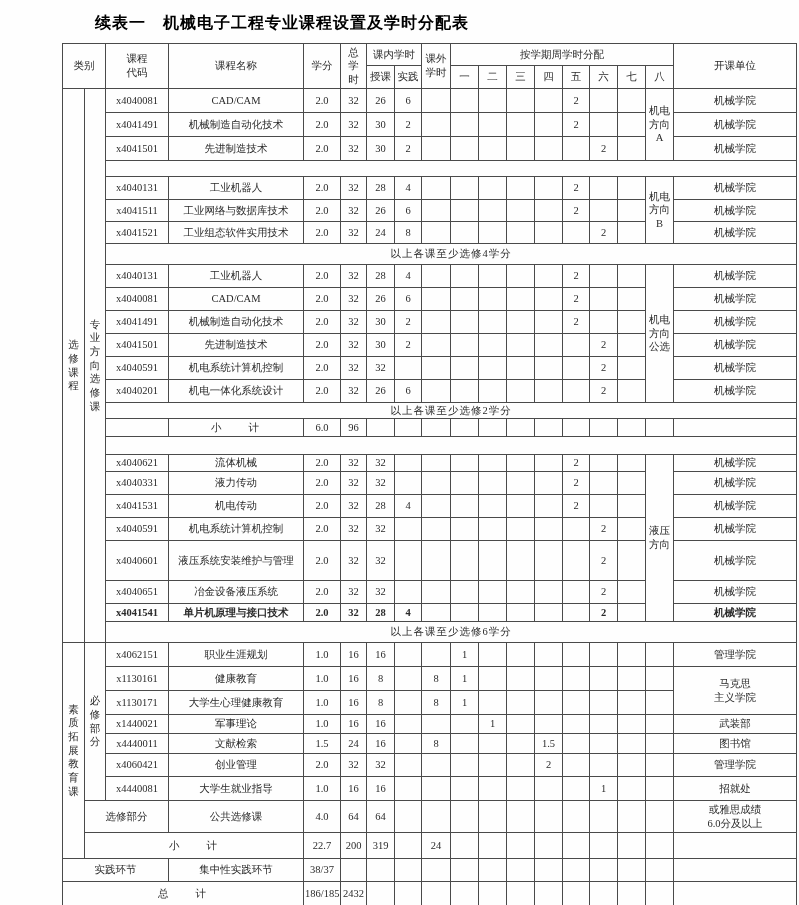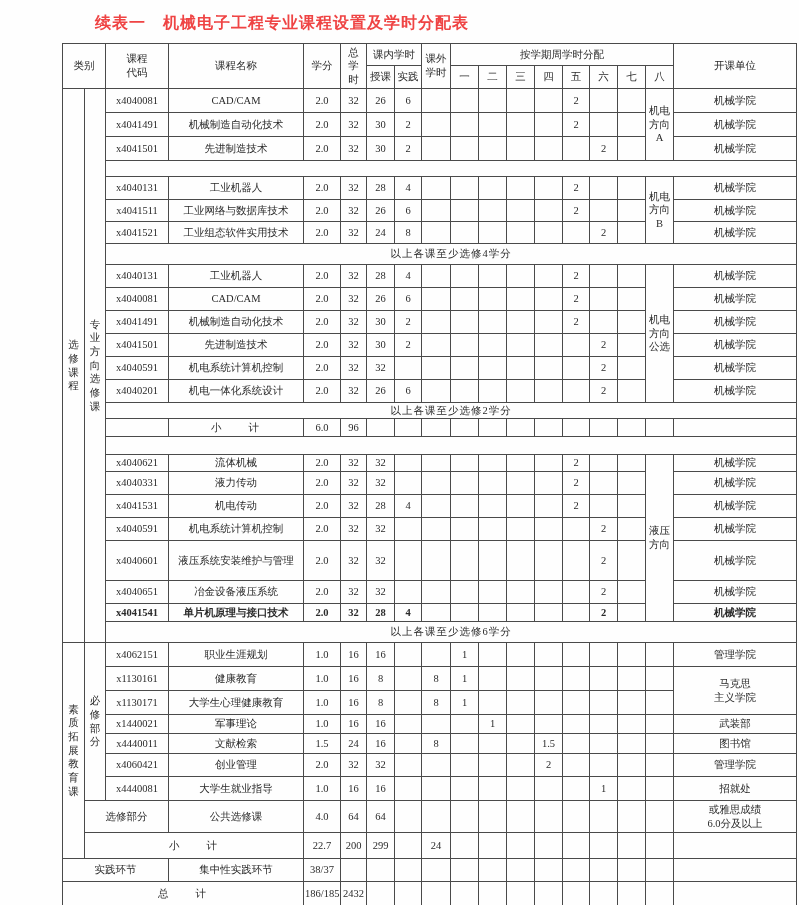--- a/index.html
+++ b/index.html
@@ -1,19 +1,19 @@
 <!DOCTYPE html>
 <html><head>
 <meta charset="utf-8">
 <style>
   html,body{margin:0;padding:0;background:#ffffff;}
   .page{position:relative;width:799px;height:905px;background:#fefefe;color:#262626;
         font-family:"Liberation Serif",serif;overflow:hidden;}
   .doc-title{position:absolute;top:13px;left:95px;font-family:"Liberation Sans",sans-serif;
-        font-weight:bold;font-size:16px;letter-spacing:1px;color:#ef4444;}
+        font-weight:bold;font-size:16px;letter-spacing:1px;color:#000000;}
   table.grid{position:absolute;top:43px;left:62px;border-collapse:collapse;table-layout:fixed;
         width:734px;font-size:10.5px;color:#2a2a2a;}
   table.grid td{border:1px solid #4a4a4a;text-align:center;vertical-align:middle;
         padding:0 1px;white-space:pre-line;line-height:1.3;overflow:hidden;}
   td.left{text-align:left;padding-left:4px;}
   td.v{line-height:1.5;}
   td.note{letter-spacing:1px;}
   td.lbl{letter-spacing:2px;}
   
   col.c-cat1{width:22px;}  col.c-cat2{width:21px;}
@@ -609,21 +609,21 @@
           <td></td>
           <td></td>
           <td></td>
           <td>或雅思成绩
 6.0分及以上</td>
         </tr>
         <tr style="height: 26px;">
           <td colspan="3" class="lbl">小　　计</td>
           <td>22.7</td>
           <td>200</td>
-          <td>299</td>
+          <td>319</td>
           <td></td>
           <td>24</td>
           <td></td>
           <td></td>
           <td></td>
           <td></td>
           <td></td>
           <td></td>
           <td></td>
           <td></td>

